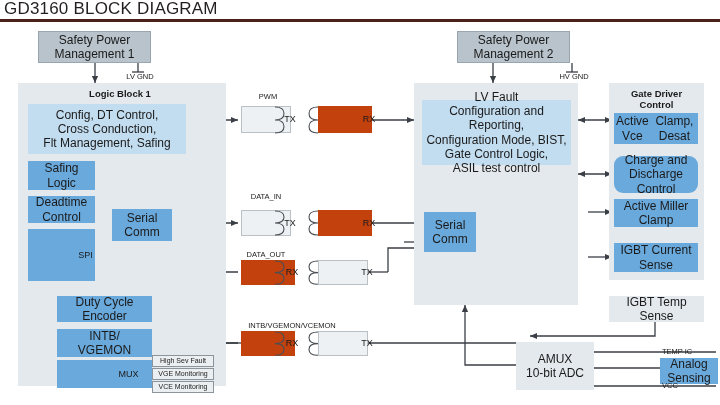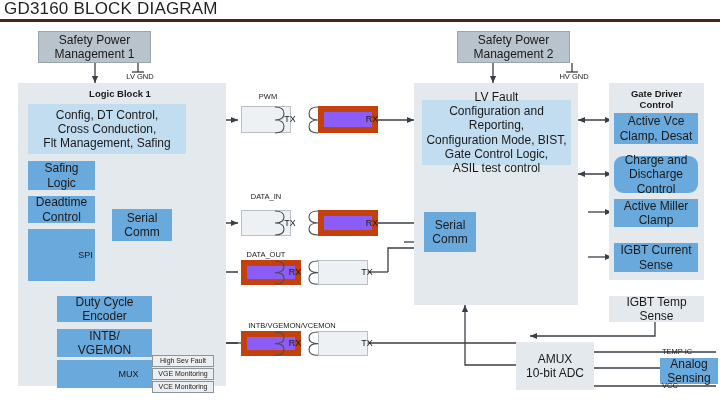--- a/index.html
+++ b/index.html
@@ -15,21 +15,21 @@
   .title-rule{position:absolute;left:0;top:19px;width:720px;height:3px;background:#4a2219;}
 
   
   .box{position:absolute;box-sizing:border-box;display:flex;align-items:center;
        justify-content:center;text-align:center;line-height:1.18;}
   .panel{background:#e4e9ed;}
   .gray{background:#b8c3cb;border:1px solid #9aa6af;}
   .lblue{background:#c3ddf0;}
   .mblue{background:#6aa9dc;}
   .txrx{background:#eef1f4;border:1px solid #b9c0c6;}
-  .txrx-dark{background:#8b5cf6;border:6px solid #c2410c;}
+  .txrx-dark{background:#c2410c;border:3px solid #c2410c;}
   .lightbox{background:#e4e9ed;}
   .minilabel{background:#eceff1;border:1px solid #8d959c;font-size:7px;
              justify-content:center;}
 
   .panel-title{position:absolute;text-align:center;font-weight:bold;font-size:9.5px;
                color:#1a1a1a;width:100%;}
   .cap{position:absolute;font-size:7.5px;color:#1a1a1a;text-align:center;white-space:nowrap;}
 
   
   .fs9{font-size:9px;padding-left:48px;}
@@ -235,21 +235,21 @@
 
   <div class="box mblue fs8" style="left:424px;top:212px;width:52px;height:40px;flex-direction:column;">
     <span>Serial</span>
     <span>Comm</span>
   </div>
 
   <div class="box panel" style="left:609px;top:83px;width:95px;height:197px;"></div>
   <div class="panel-title" style="left:609px;top:88px;width:95px;">Gate Driver</div>
   <div class="panel-title" style="left:609px;top:99px;width:95px;">Control</div>
 
-  <div class="box mblue fs8" style="left:614px;top:113px;width:84px;height:31px;flex-direction:column;">
+  <div class="box mblue fs8" style="left:614px;top:113px;width:84px;height:31px;flex-direction:row;">
     <span>Active Vce</span>
     <span>Clamp, Desat</span>
   </div>
 
   <div class="box mblue fs8" style="left:614px;top:156px;width:84px;height:37px;flex-direction:column;border-radius:9px;">
     <span>Charge and</span>
     <span>Discharge</span>
     <span>Control</span>
   </div>
 

